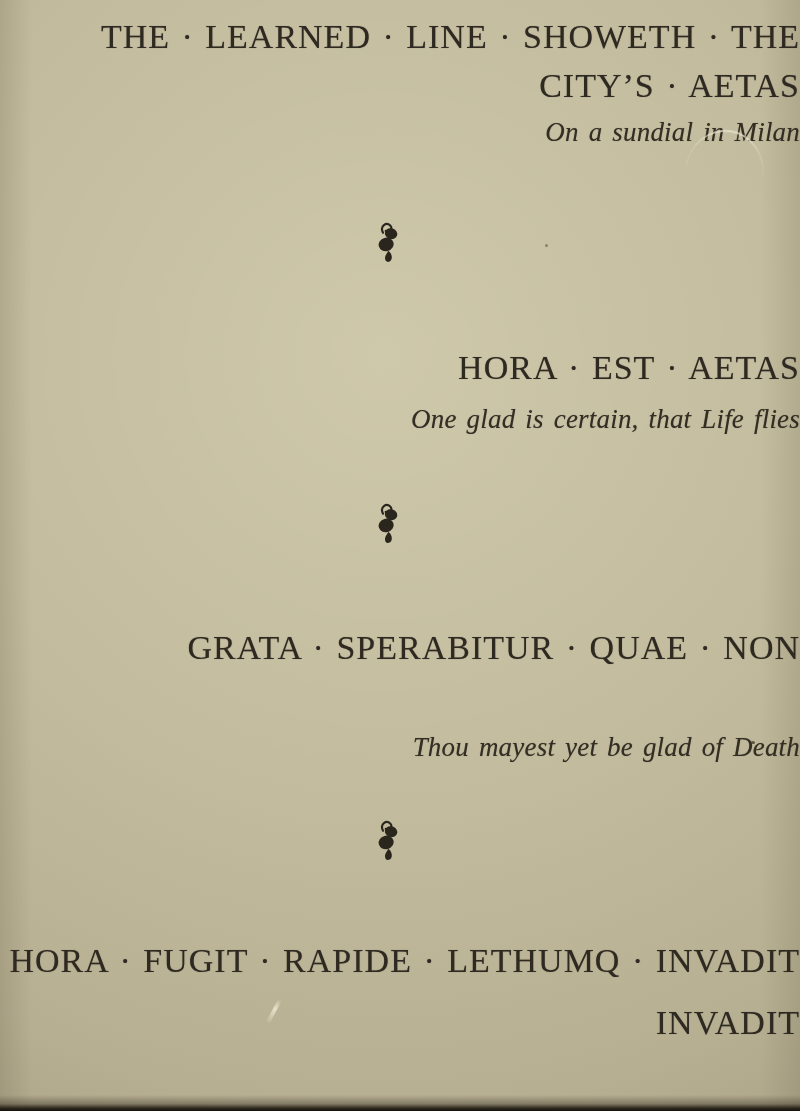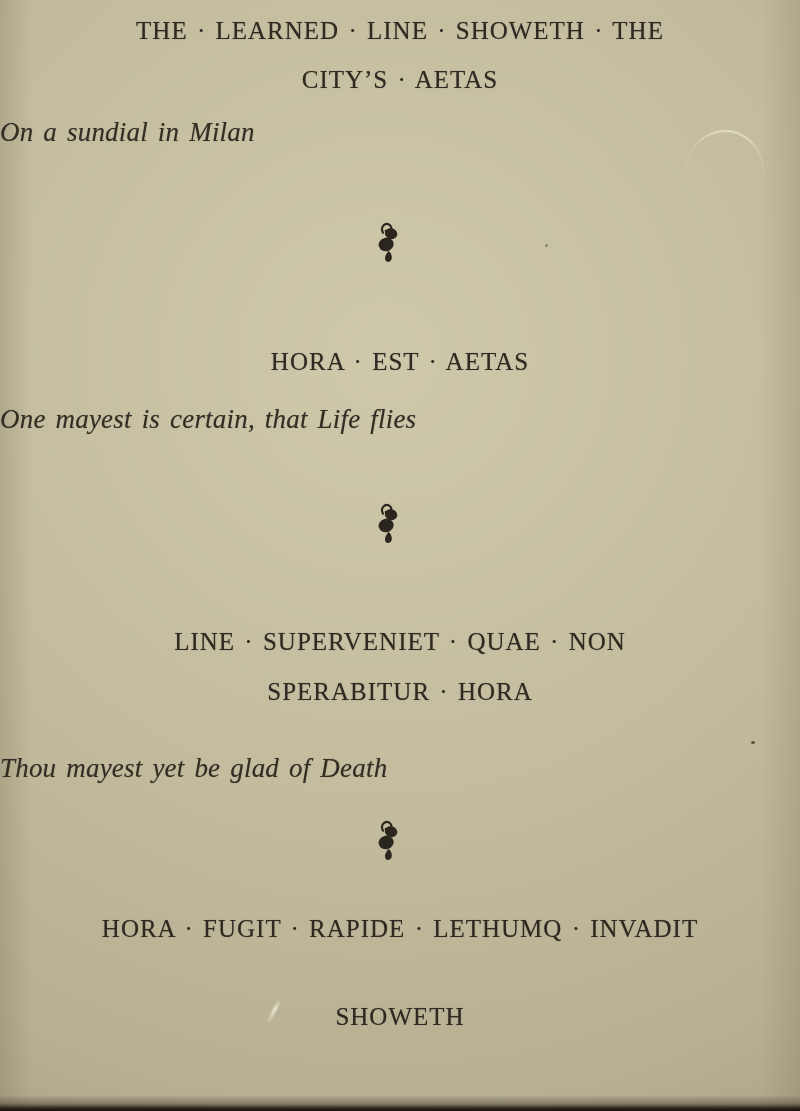--- a/index.html
+++ b/index.html
@@ -27,31 +27,31 @@
   }
   .bottom-shadow{
     position:absolute;left:0;right:0;bottom:0;height:16px;
     background:linear-gradient(to bottom,
       rgba(35,28,18,0) 0%, rgba(35,28,18,0.35) 55%,
       rgba(24,19,11,0.85) 82%, #151008 100%);
     pointer-events:none;
   }
   .caps-line{
     position:absolute;left:0;right:0;
-    text-align:center;
-    font-size:25px;line-height:1.15;
+    text-align:right;
+    font-size:34px;line-height:1.15;
     letter-spacing:1px;
     word-spacing:2px;
     color:#2e2921;
     text-shadow:0 0 1px rgba(46,41,33,0.45);
     white-space:nowrap;
   }
   .caption-line{
     position:absolute;left:0;right:0;
-    text-align:left;
+    text-align:right;
     font-style:italic;
     font-size:27px;line-height:1.2;
     word-spacing:3px;
     letter-spacing:0.2px;
     color:#332d24;
     text-shadow:0 0 1px rgba(46,41,33,0.4);
     white-space:nowrap;
   }
   .ornament{
     position:absolute;left:0;right:0;
@@ -97,46 +97,45 @@
   <div class="ornament" style="top:222px">
     <svg viewBox="0 0 30 48" width="27" height="43" aria-hidden="true">
       <path class="fleuron-stroke" d="M10 12 C6 4 14 0 18 4 C21 7 18 12 13 10"></path>
       <ellipse class="fleuron-fill" cx="19" cy="13" rx="7" ry="6" transform="rotate(20 19 13)"></ellipse>
       <ellipse class="fleuron-fill" cx="13.5" cy="25" rx="8.5" ry="7.5" transform="rotate(-15 13.5 25)"></ellipse>
       <path class="fleuron-fill" d="M16 32 C21 36 21 43 16.5 44.5 C13 45.5 11 41 13 37 Z"></path>
     </svg>
   </div>
 
   <div class="caps-line" style="top:348px">HORA · EST · AETAS</div>
-  <div class="caption-line" style="top:403px">One mayest is certain, that Life flies</div>
+  <div class="caption-line" style="top:403px">One glad is certain, that Life flies</div>
 
   <div class="ornament" style="top:503px">
     <svg viewBox="0 0 30 48" width="27" height="43" aria-hidden="true">
       <path class="fleuron-stroke" d="M10 12 C6 4 14 0 18 4 C21 7 18 12 13 10"></path>
       <ellipse class="fleuron-fill" cx="19" cy="13" rx="7" ry="6" transform="rotate(20 19 13)"></ellipse>
       <ellipse class="fleuron-fill" cx="13.5" cy="25" rx="8.5" ry="7.5" transform="rotate(-15 13.5 25)"></ellipse>
       <path class="fleuron-fill" d="M16 32 C21 36 21 43 16.5 44.5 C13 45.5 11 41 13 37 Z"></path>
     </svg>
   </div>
 
-  <div class="caps-line" style="top:628px">LINE · SUPERVENIET · QUAE · NON</div>
-  <div class="caps-line" style="top:678px">SPERABITUR · HORA</div>
-  <div class="caption-line" style="top:752px">Thou mayest yet be glad of Death</div>
+  <div class="caps-line" style="top:628px">GRATA · SPERABITUR · QUAE · NON</div>
+  <div class="caption-line" style="top:731px">Thou mayest yet be glad of Death</div>
 
   <div class="ornament" style="top:820px">
     <svg viewBox="0 0 30 48" width="27" height="43" aria-hidden="true">
       <path class="fleuron-stroke" d="M10 12 C6 4 14 0 18 4 C21 7 18 12 13 10"></path>
       <ellipse class="fleuron-fill" cx="19" cy="13" rx="7" ry="6" transform="rotate(20 19 13)"></ellipse>
       <ellipse class="fleuron-fill" cx="13.5" cy="25" rx="8.5" ry="7.5" transform="rotate(-15 13.5 25)"></ellipse>
       <path class="fleuron-fill" d="M16 32 C21 36 21 43 16.5 44.5 C13 45.5 11 41 13 37 Z"></path>
     </svg>
   </div>
 
-  <div class="caps-line" style="top:915px">HORA · FUGIT · RAPIDE · LETHUMQ · INVADIT</div>
-  <div class="caps-line" style="top:1003px">SHOWETH</div>
+  <div class="caps-line" style="top:941px">HORA · FUGIT · RAPIDE · LETHUMQ · INVADIT</div>
+  <div class="caps-line" style="top:1003px">INVADIT</div>
 
   <div class="scratch scratch-arc" style="left:688px;top:130px"></div>
   <div class="scratch scratch-small" style="left:272px;top:998px"></div>
   <div class="scratch speck" style="left:751px;top:741px"></div>
   <div class="scratch speck" style="left:545px;top:244px;width:3px;height:3px;opacity:.6"></div>
 
   <div class="bottom-shadow"></div>
 </div>
 
 </body></html>

